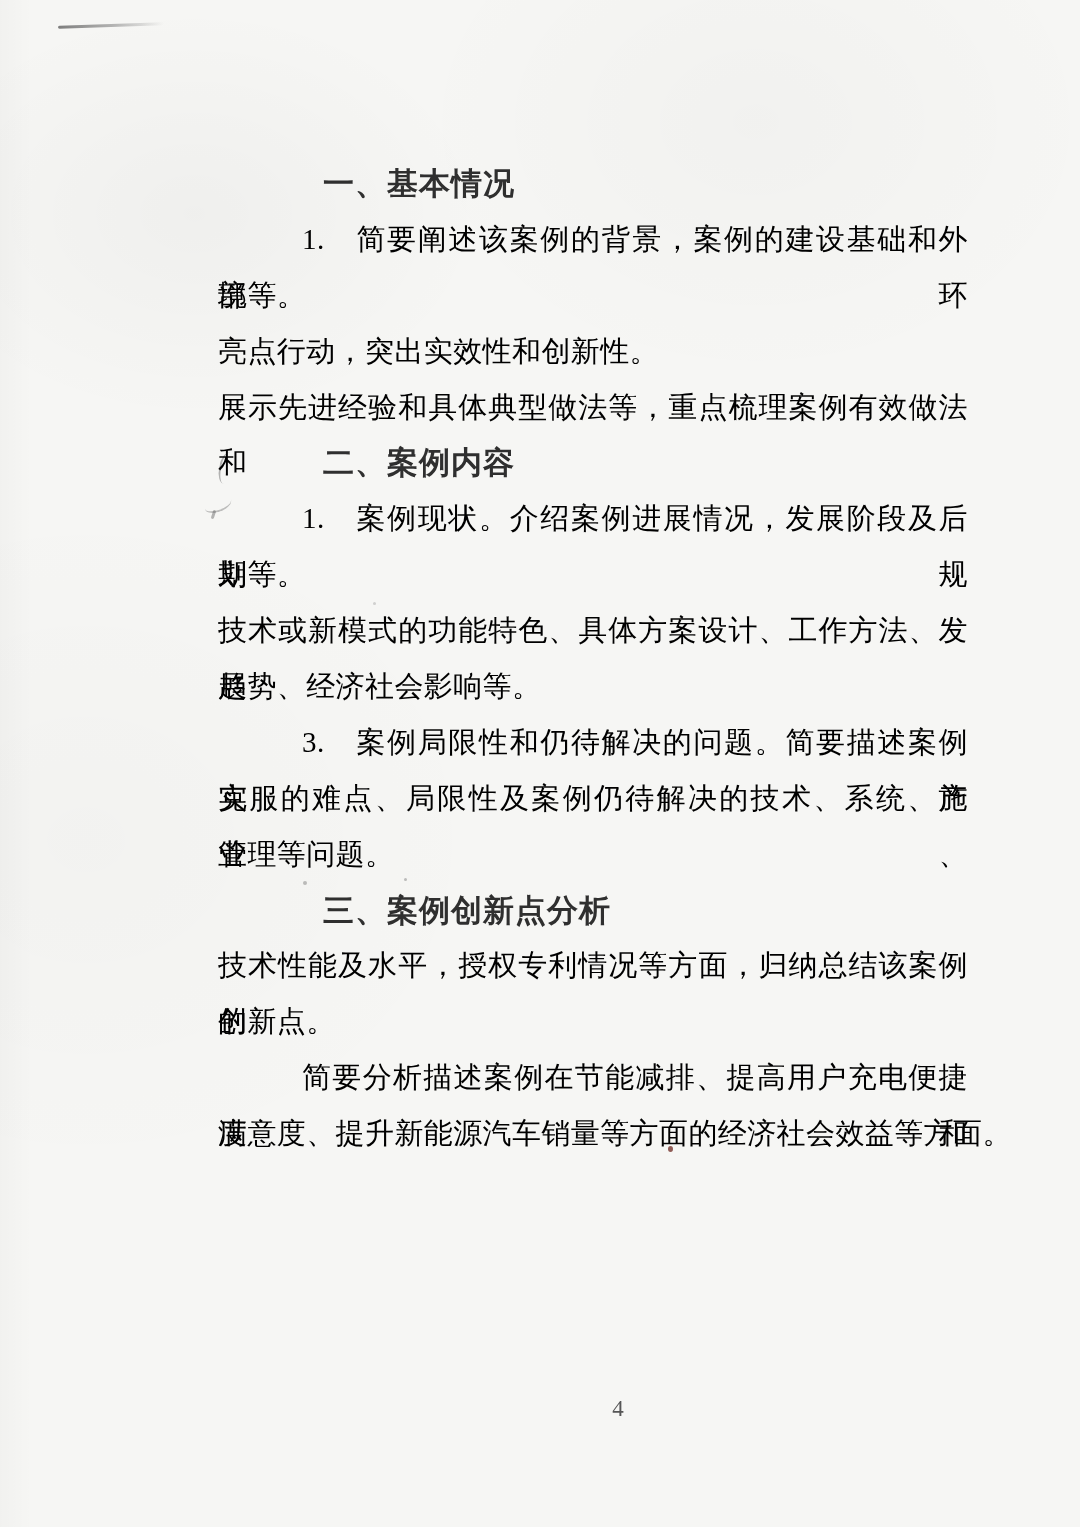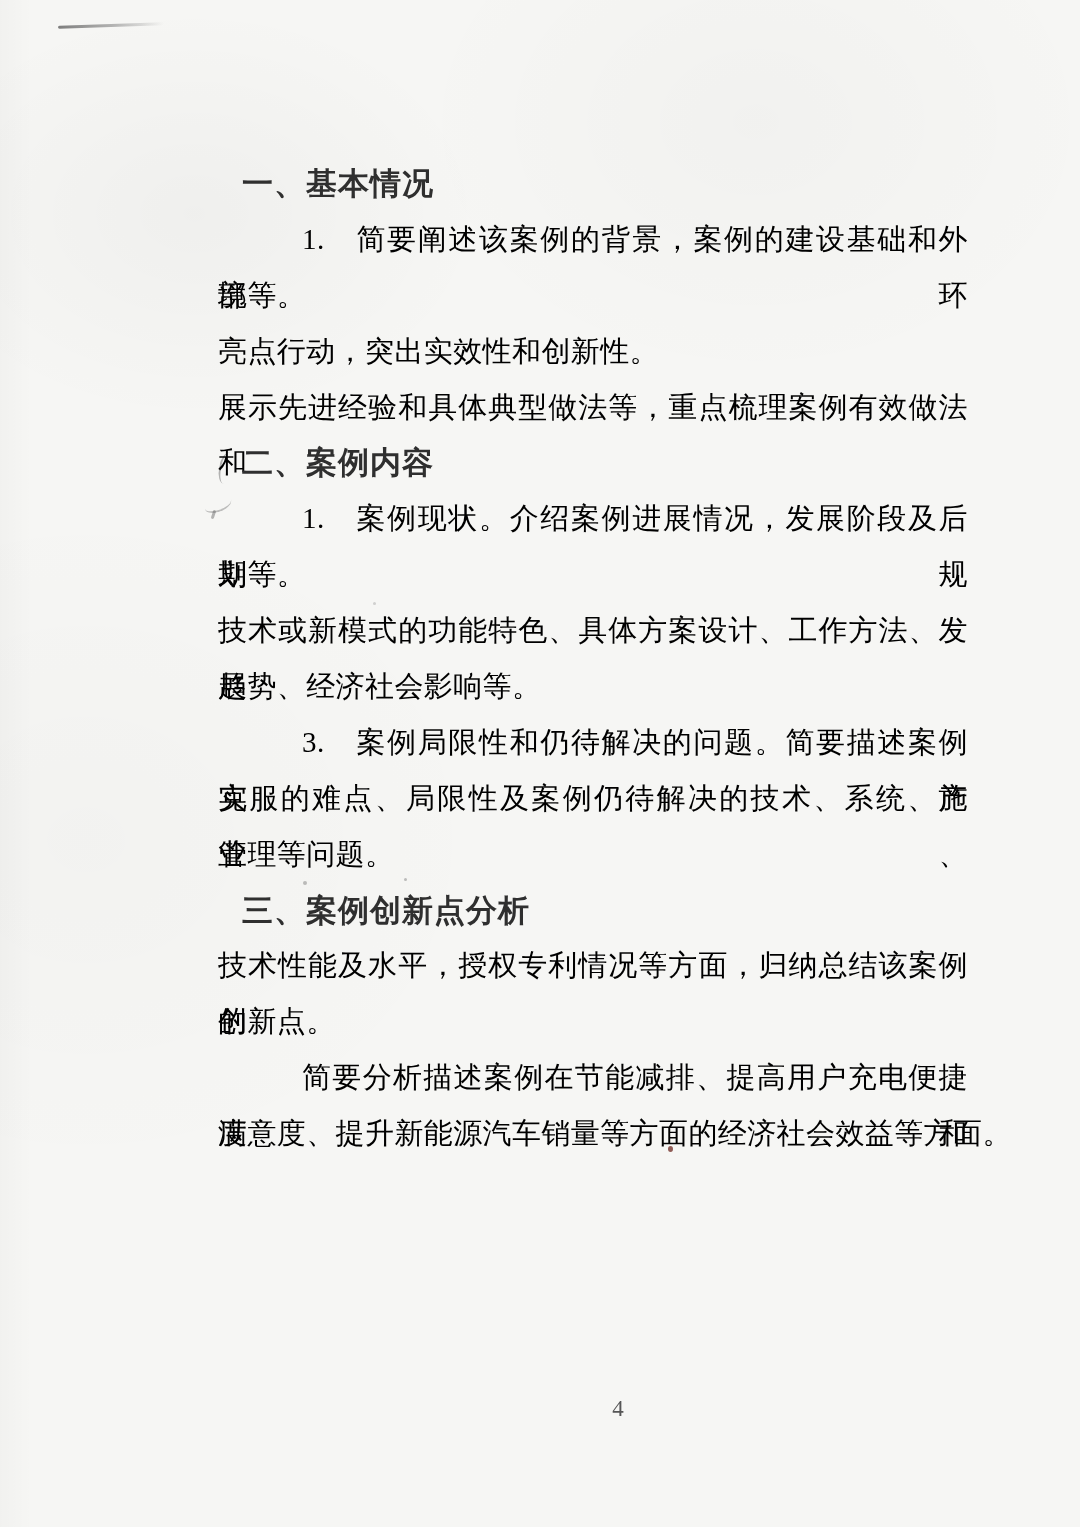--- a/index.html
+++ b/index.html
@@ -47,21 +47,21 @@
     white-space:normal;
     text-align:justify;
     text-align-last:justify;
   }
   .indent{text-indent:84px;}
   .heading-line{
     font-family:"Liberation Sans", sans-serif;
     font-weight:700;
     font-size:31px;
     color:#2f2f2f;
-    margin-left:36px;
+    margin-left:117px;
     letter-spacing:1px;
   }
   .page-number{
     position:absolute;
     left:596px;top:1396px;width:44px;
     text-align:center;
     font-size:23px;
     color:#565656;
     font-family:"Liberation Serif", serif;
   }

